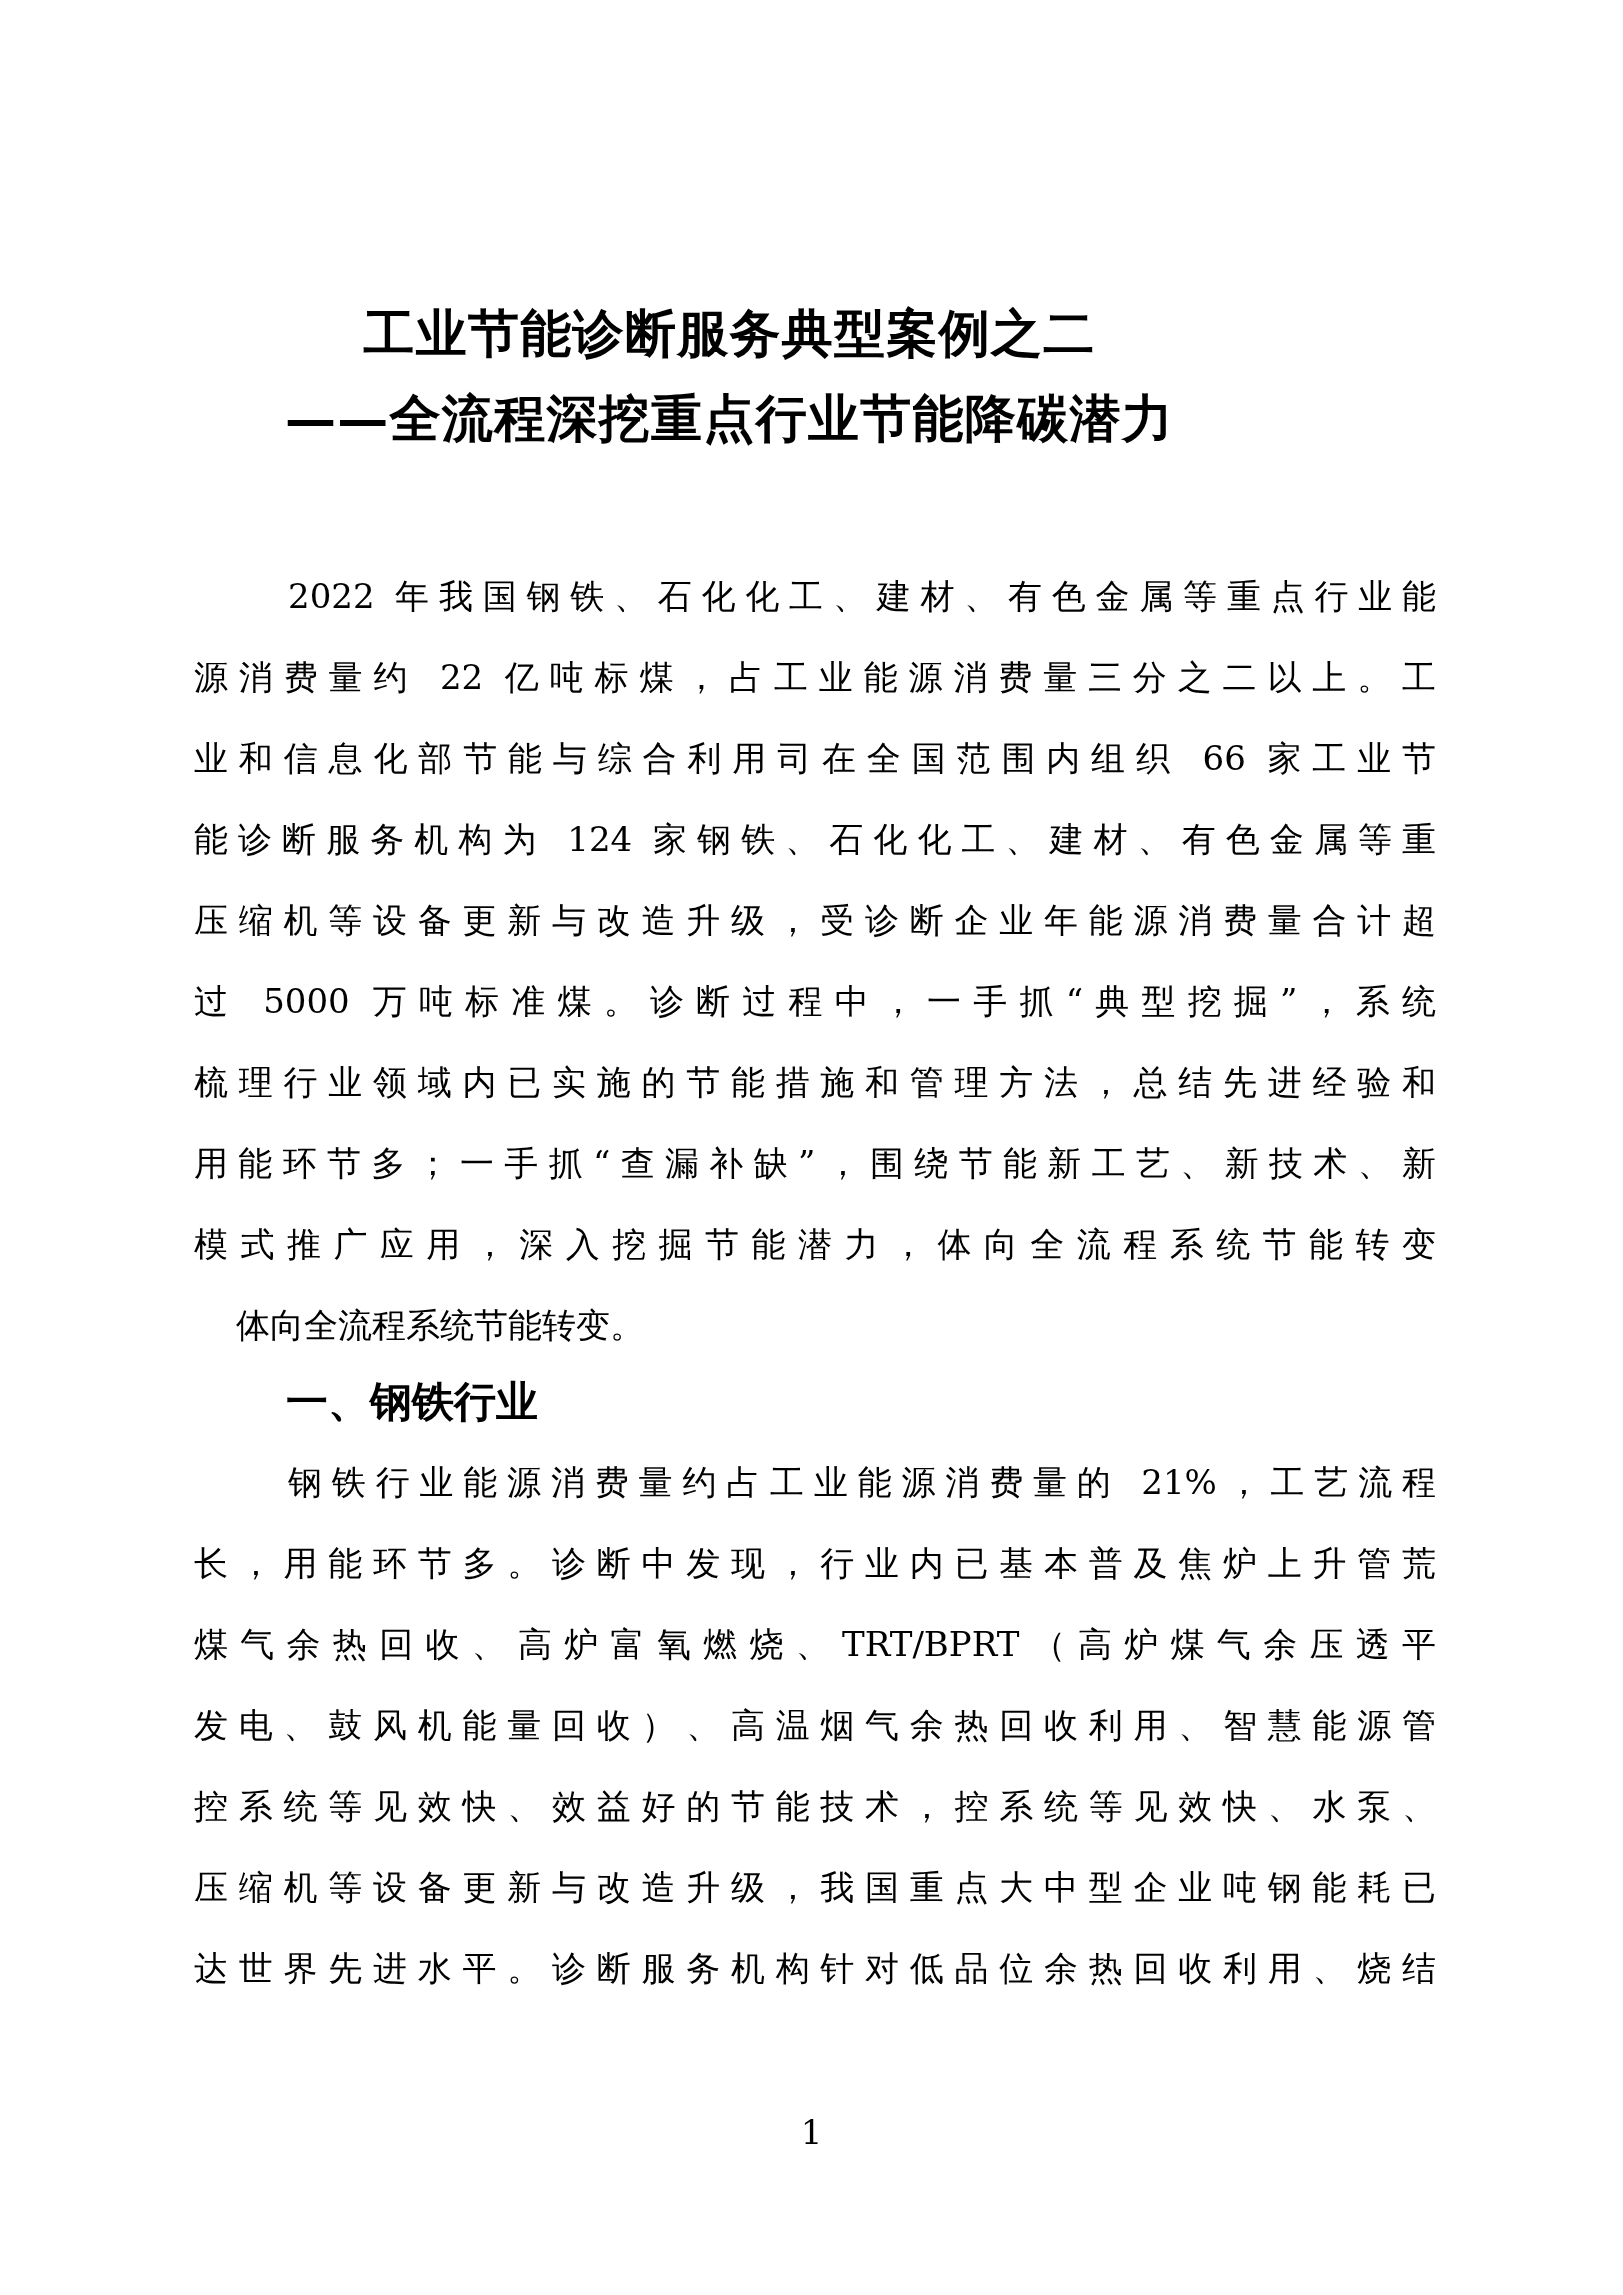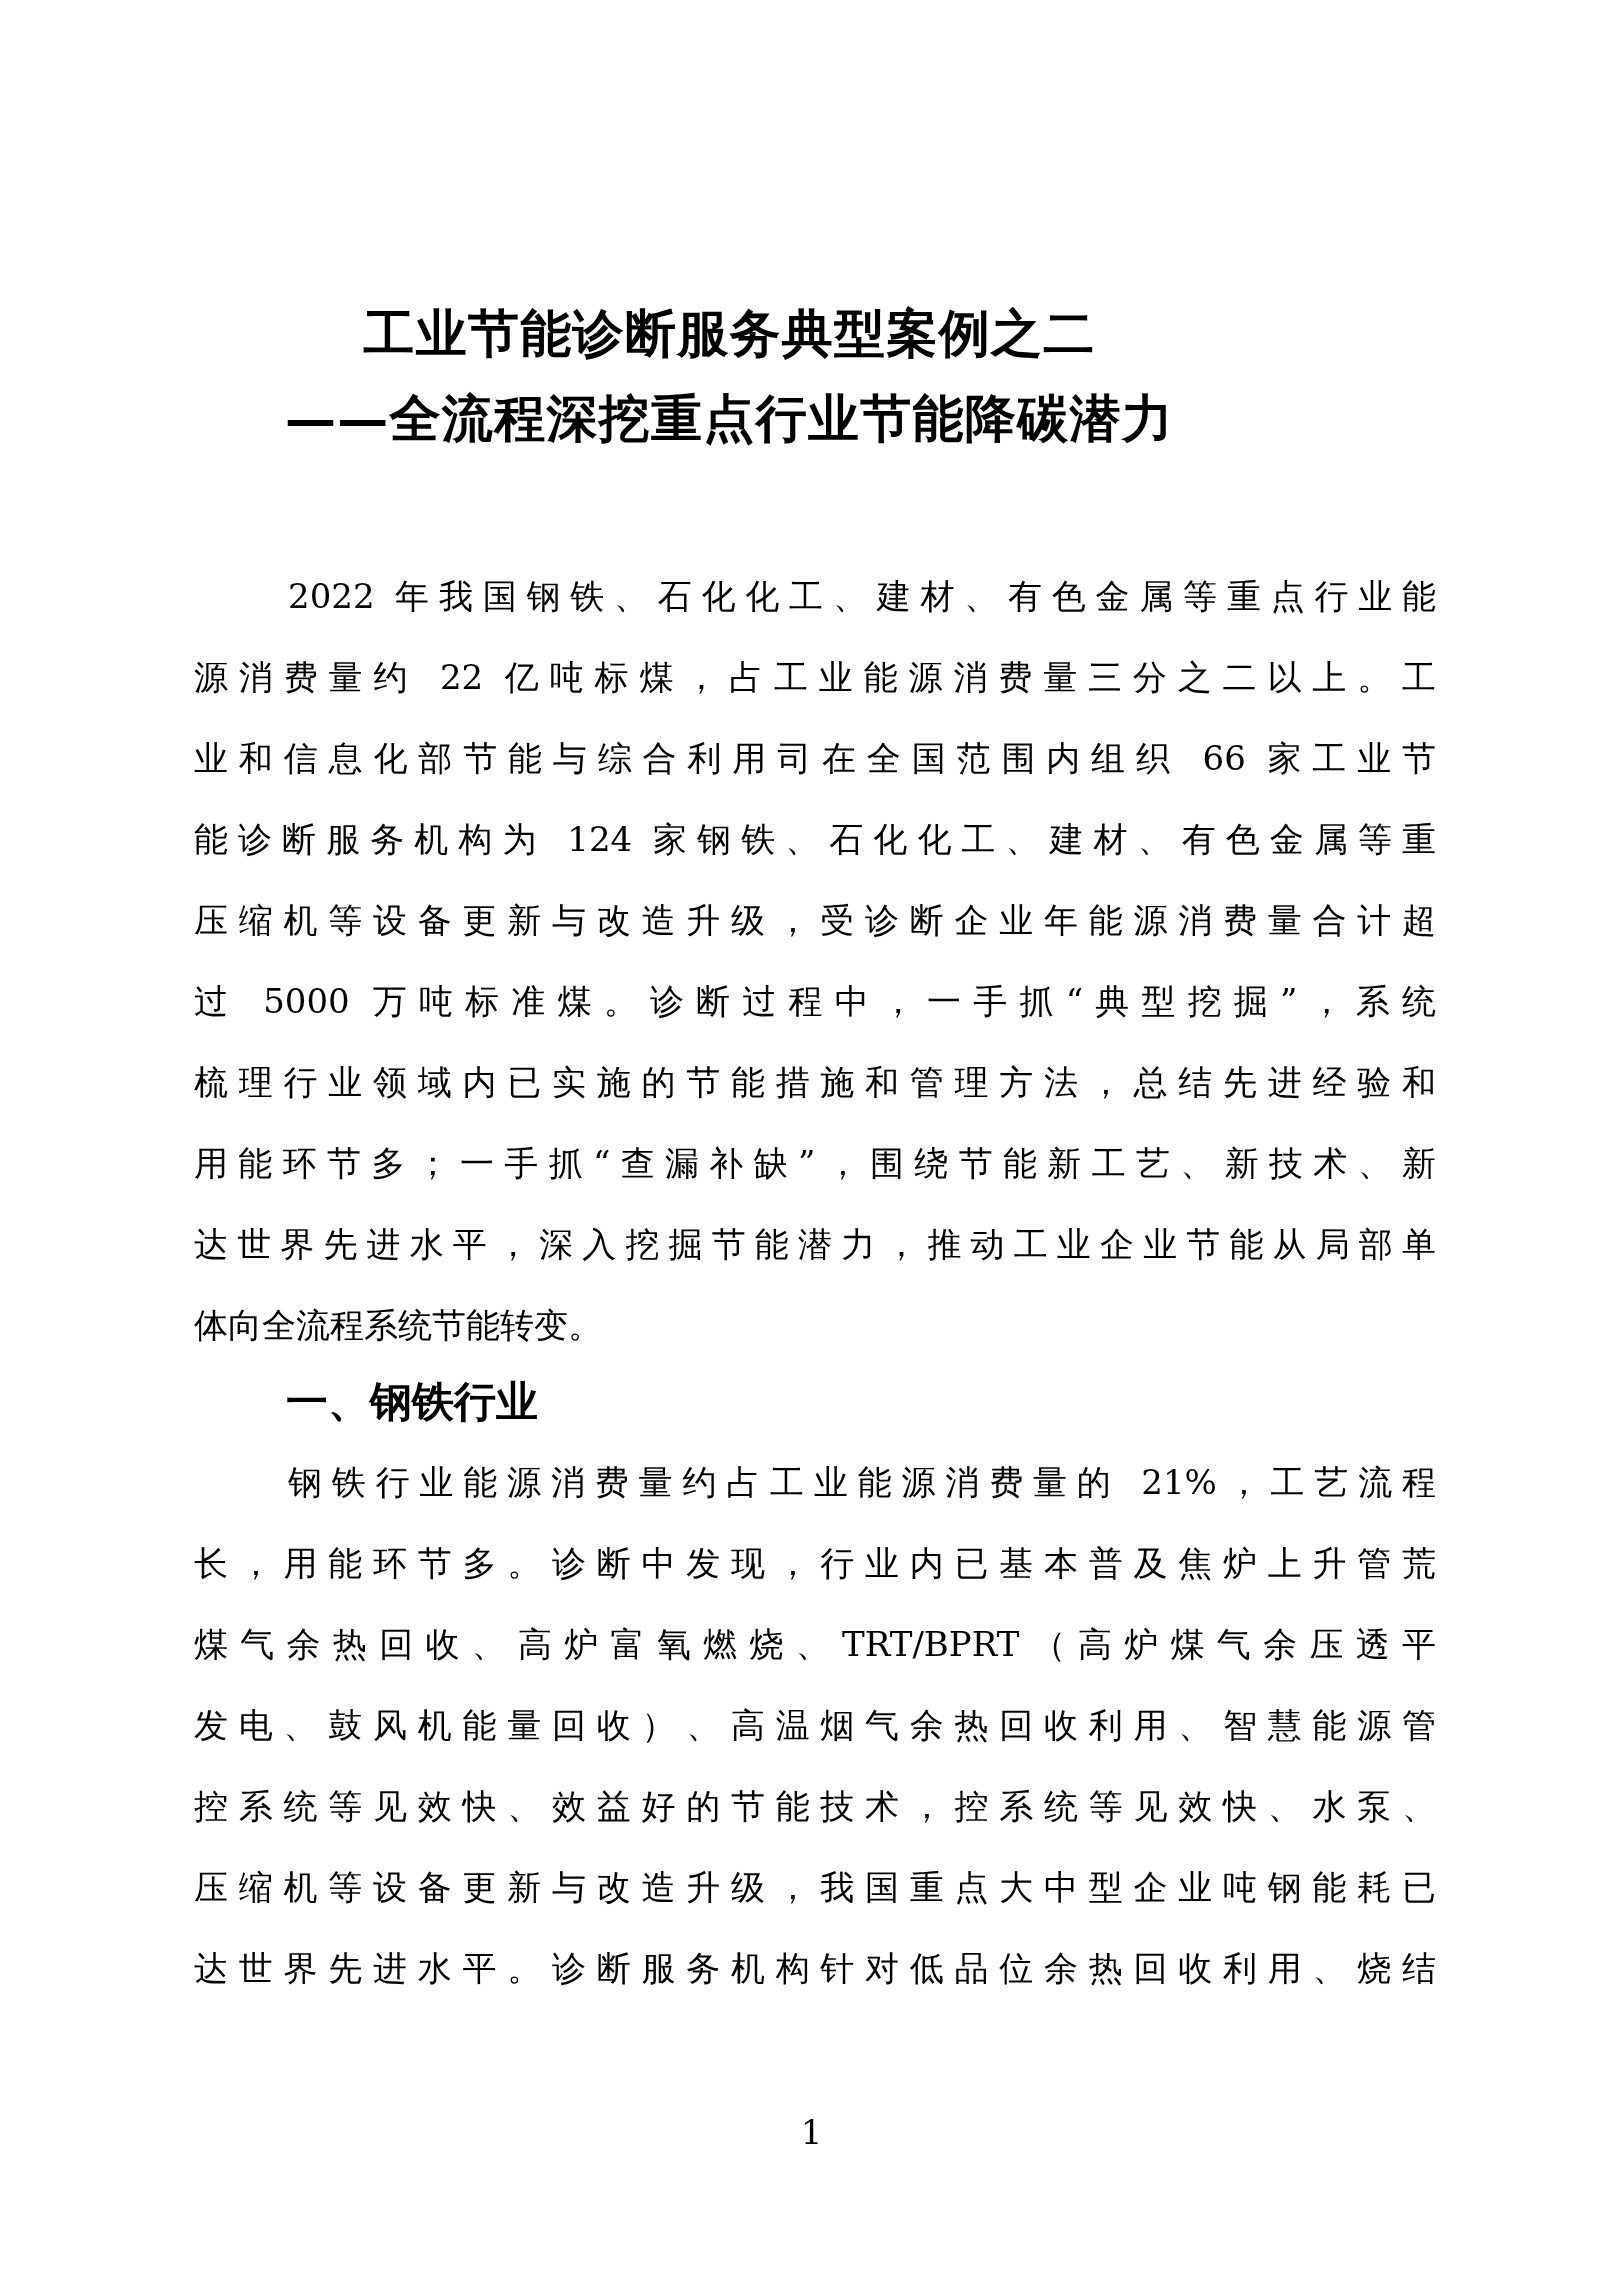--- a/index.html
+++ b/index.html
@@ -47,20 +47,21 @@
     line-height: 81px;
     height: 81px;
     text-align: justify;
     text-align-last: justify;
     text-justify: inter-character;
   }
   .line.first { text-indent: 94px; }
   .line.short {
     text-align: left;
     text-align-last: left;
+    margin-left: 42px;
   }
   
   .section-heading {
     position: absolute;
     top: 1361px;
     left: 194px;
     width: 1242px;
     font-family: Liberation Sans, sans-serif;
     font-weight: bold;
     font-size: 42px;
@@ -91,21 +92,21 @@
 
   <div class="para" id="paragraph-1">
     <div class="line first">2022 年我国钢铁、石化化工、建材、有色金属等重点行业能</div>
     <div class="line">源消费量约 22 亿吨标煤，占工业能源消费量三分之二以上。工</div>
     <div class="line">业和信息化部节能与综合利用司在全国范围内组织 66 家工业节</div>
     <div class="line">能诊断服务机构为 124 家钢铁、石化化工、建材、有色金属等重</div>
     <div class="line">压缩机等设备更新与改造升级，受诊断企业年能源消费量合计超</div>
     <div class="line">过 5000 万吨标准煤。诊断过程中，一手抓“典型挖掘”，系统</div>
     <div class="line">梳理行业领域内已实施的节能措施和管理方法，总结先进经验和</div>
     <div class="line">用能环节多；一手抓“查漏补缺”，围绕节能新工艺、新技术、新</div>
-    <div class="line">达世界先进水平，深入挖掘节能潜力，推动工业企业节能从局部单</div>
+    <div class="line">模式推广应用，深入挖掘节能潜力，体向全流程系统节能转变</div>
     <div class="line short">体向全流程系统节能转变。</div>
   </div>
 
   <div class="section-heading">一、钢铁行业</div>
 
   <div class="para" id="paragraph-2">
     <div class="line first">钢铁行业能源消费量约占工业能源消费量的 21%，工艺流程</div>
     <div class="line">长，用能环节多。诊断中发现，行业内已基本普及焦炉上升管荒</div>
     <div class="line">煤气余热回收、高炉富氧燃烧、TRT/BPRT（高炉煤气余压透平</div>
     <div class="line">发电、鼓风机能量回收）、高温烟气余热回收利用、智慧能源管</div>

